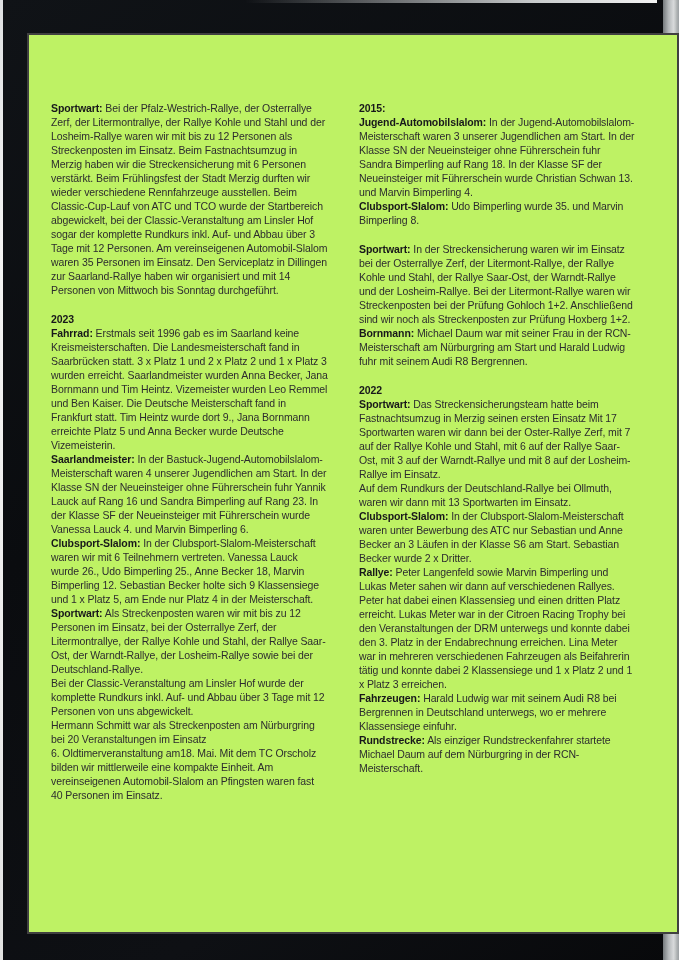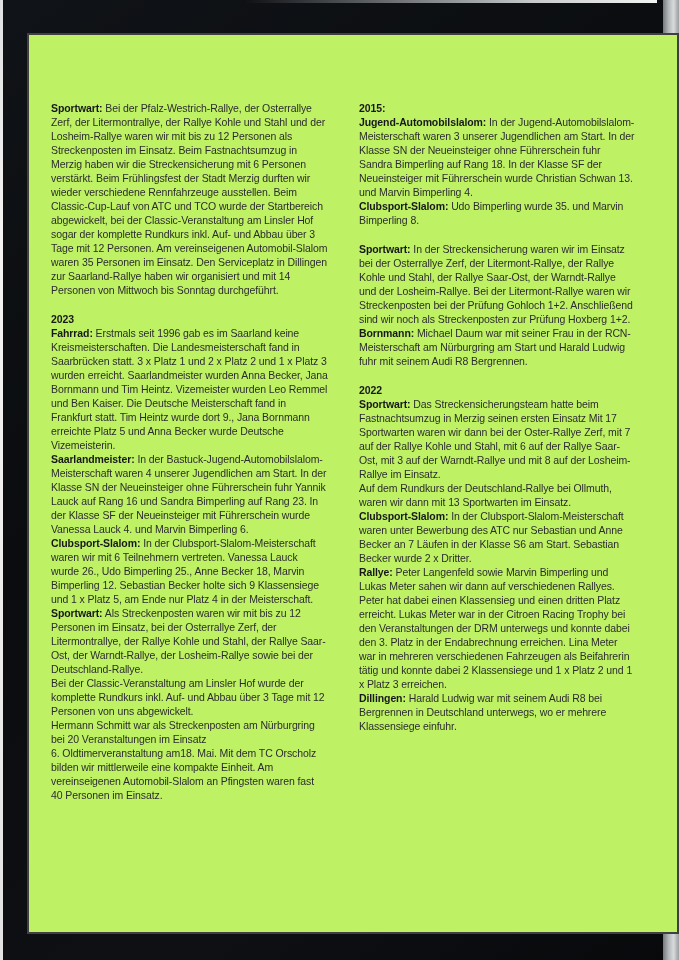--- a/index.html
+++ b/index.html
@@ -61,17 +61,18 @@
       <p><b>Sportwart:</b><span> Als Streckenposten waren wir mit bis zu 12 Personen im Einsatz, bei der Osterrallye Zerf, der Litermontrallye, der Rallye Kohle und Stahl, der Rallye Saar-Ost, der Warndt-Rallye, der Losheim-Rallye sowie bei der Deutschland-Rallye.</span><br><span>Bei der Classic-Veranstaltung am Linsler Hof wurde der komplette Rundkurs inkl. Auf- und Abbau über 3 Tage mit 12 Personen von uns abgewickelt.</span><br><span>Hermann Schmitt war als Streckenposten am Nürburgring bei 20 Veranstaltungen im Einsatz</span><br><span>6. Oldtimerveranstaltung am18. Mai. Mit dem TC Orscholz bilden wir mittlerweile eine kompakte Einheit. Am vereinseigenen Automobil-Slalom an Pfingsten waren fast 40 Personen im Einsatz.</span></p>
     </div>
   <div class="col col-right">
       <p class="heading"><b>2015:</b></p>
       <p><b>Jugend-Automobilslalom:</b><span> In der Jugend-Automobilslalom-Meisterschaft waren 3 unserer Jugendlichen am Start. In der Klasse SN der Neueinsteiger ohne Führerschein fuhr Sandra Bimperling auf Rang 18. In der Klasse SF der Neueinsteiger mit Führerschein wurde Christian Schwan 13. und Marvin Bimperling 4.</span></p>
       <p><b>Clubsport-Slalom:</b><span> Udo Bimperling wurde 35. und Marvin Bimperling 8.</span></p>
       <p class="gap"><b>Sportwart:</b><span> In der Streckensicherung waren wir im Einsatz bei der Osterrallye Zerf, der Litermont-Rallye, der Rallye Kohle und Stahl, der Rallye Saar-Ost, der Warndt-Rallye und der Losheim-Rallye. Bei der Litermont-Rallye waren wir Streckenposten bei der Prüfung Gohloch 1+2. Anschließend sind wir noch als Streckenposten zur Prüfung Hoxberg 1+2.</span></p>
       <p><b>Bornmann:</b><span> Michael Daum war mit seiner Frau in der RCN-Meisterschaft am Nürburgring am Start und Harald Ludwig fuhr mit seinem Audi R8 Bergrennen.</span></p>
       <p class="gap heading"><b>2022</b></p>
       <p><b>Sportwart:</b><span> Das Streckensicherungsteam hatte beim Fastnachtsumzug in Merzig seinen ersten Einsatz Mit 17 Sportwarten waren wir dann bei der Oster-Rallye Zerf, mit 7 auf der Rallye Kohle und Stahl, mit 6 auf der Rallye Saar-Ost, mit 3 auf der Warndt-Rallye und mit 8 auf der Losheim-Rallye im Einsatz.</span><br><span>Auf dem Rundkurs der Deutschland-Rallye bei Ollmuth, waren wir dann mit 13 Sportwarten im Einsatz.</span></p>
-      <p><b>Clubsport-Slalom:</b><span> In der Clubsport-Slalom-Meisterschaft waren unter Bewerbung des ATC nur Sebastian und Anne Becker an 7 Läufen in der Klasse S6 am Start. Sebastian Becker wurde 2 x Dritter.</span></p>
+      <p><b>Clubsport-Slalom:</b><span> In der Clubsport-Slalom-Meisterschaft waren unter Bewerbung des ATC nur Sebastian und Anne Becker an 3 Läufen in der Klasse S6 am Start. Sebastian Becker wurde 2 x Dritter.</span></p>
       <p><b>Rallye:</b><span> Peter Langenfeld sowie Marvin Bimperling und Lukas Meter sahen wir dann auf verschiedenen Rallyes. Peter hat dabei einen Klassensieg und einen dritten Platz erreicht. Lukas Meter war in der Citroen Racing Trophy bei den Veranstaltungen der DRM unterwegs und konnte dabei den 3. Platz in der Endabrechnung erreichen. Lina Meter war in mehreren verschiedenen Fahrzeugen als Beifahrerin tätig und konnte dabei 2 Klassensiege und 1 x Platz 2 und 1 x Platz 3 erreichen.</span></p>
-      <p><b>Dillingen:</b><span> Harald Ludwig war mit seinem Audi R8 bei Bergrennen in Deutschland unterwegs, wo er mehrere Klassensiege einfuhr.</span></p>
+      <p><b>Fahrzeugen:</b><span> Harald Ludwig war mit seinem Audi R8 bei Bergrennen in Deutschland unterwegs, wo er mehrere Klassensiege einfuhr.</span></p>
+      <p><b>Rundstrecke:</b><span> Als einziger Rundstreckenfahrer startete Michael Daum auf dem Nürburgring in der RCN-Meisterschaft.</span></p>
     </div>
 </div>
 
 </body></html>

